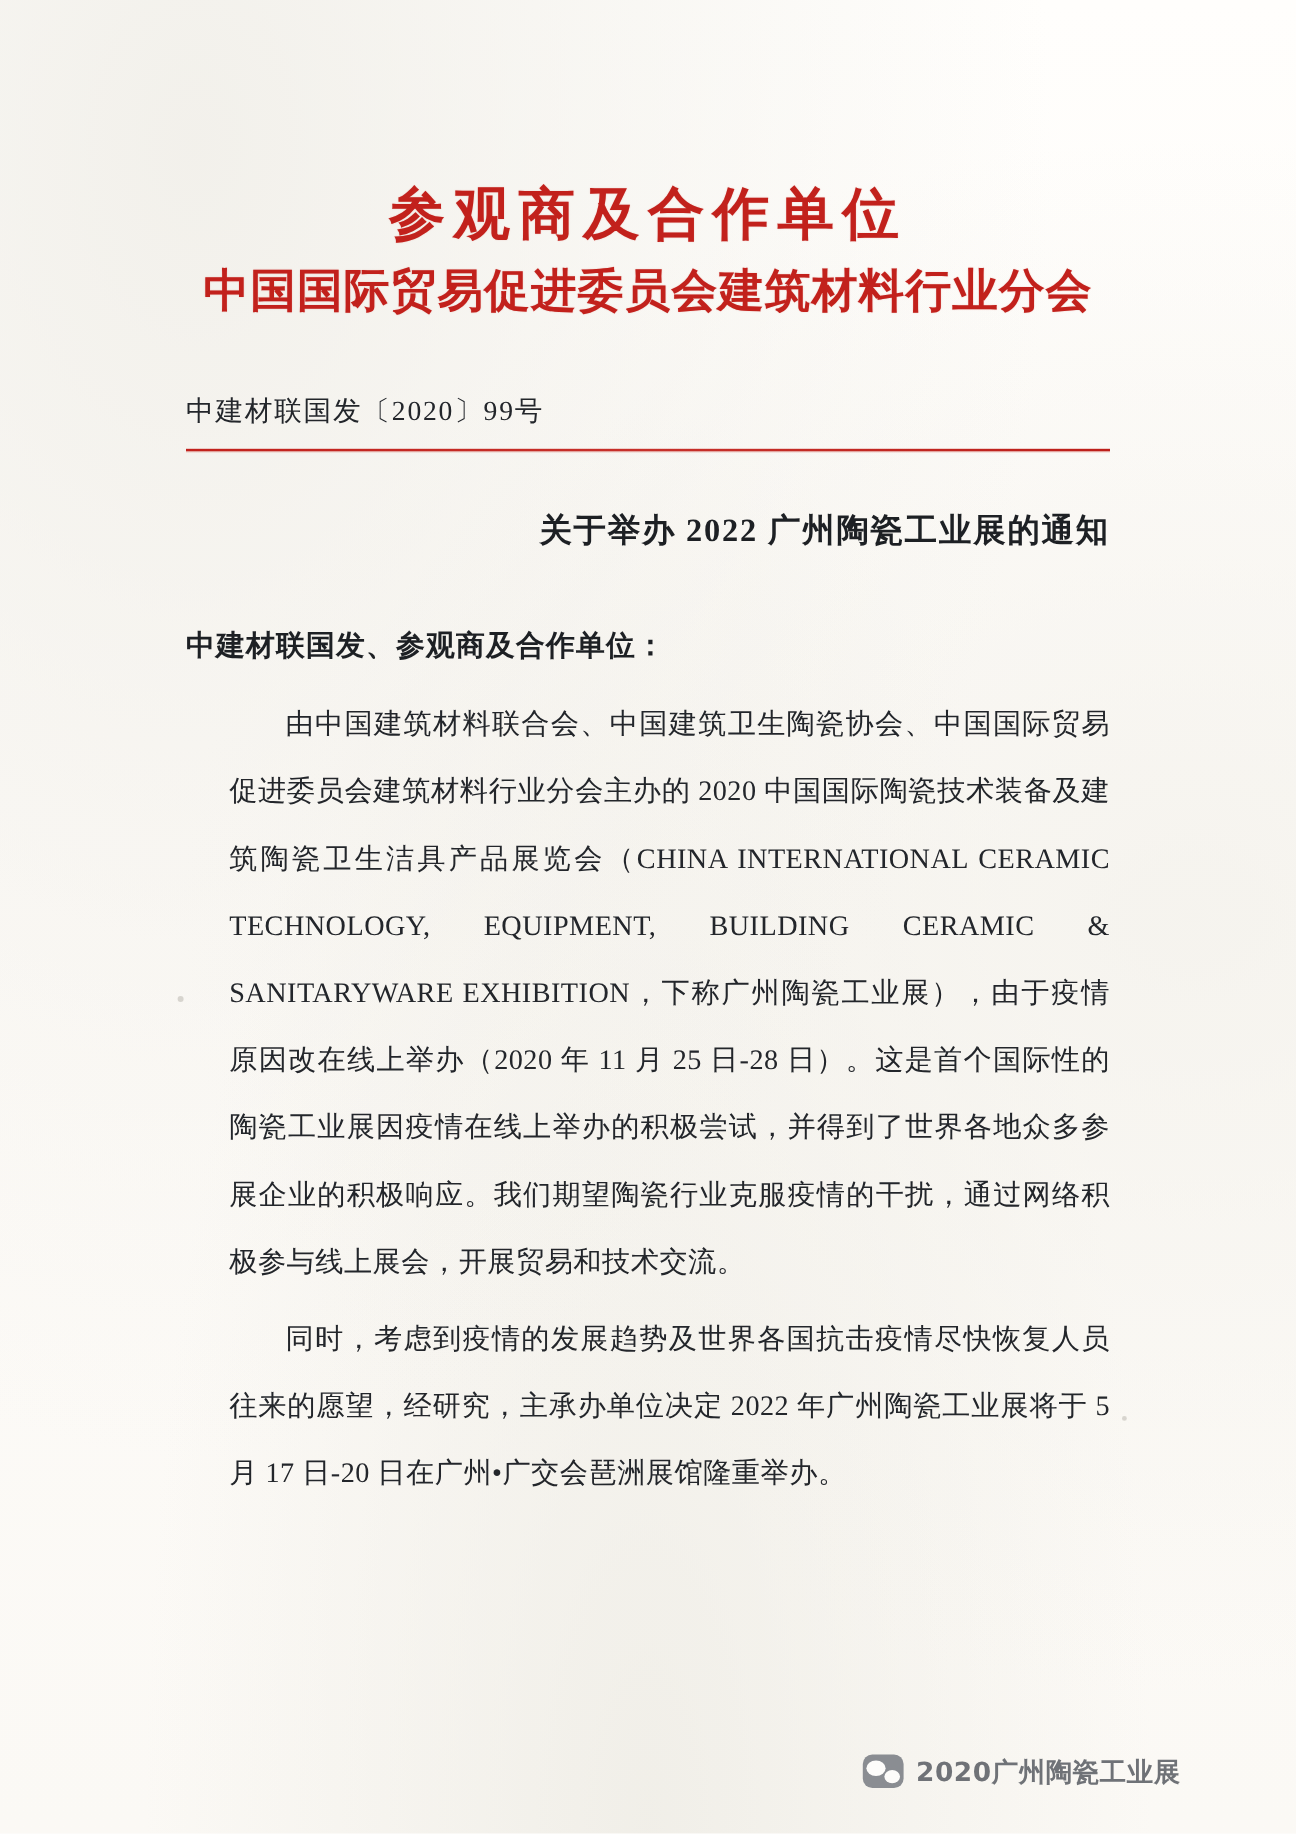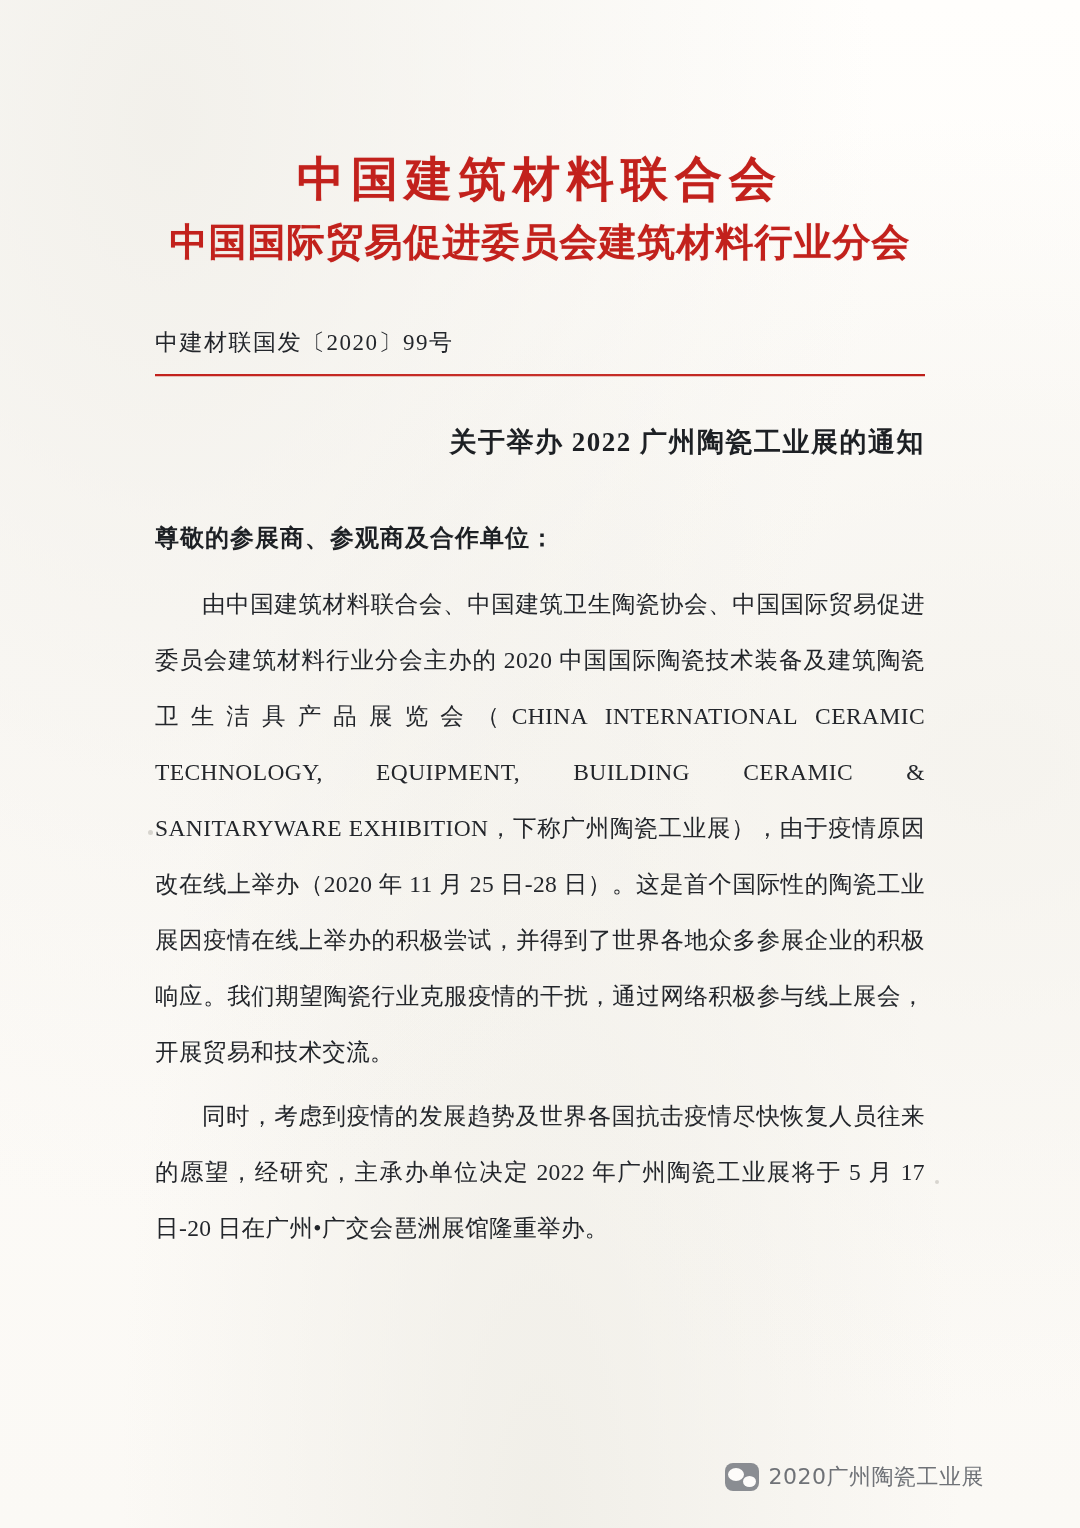--- a/index.html
+++ b/index.html
@@ -89,42 +89,43 @@
     color: #1d2024;
   }
   .body-block {
     margin-top: 22px;
     font-size: 23.5px;
     line-height: 56px;
     color: #23262b;
     text-align: justify;
     text-justify: inter-ideograph;
     letter-spacing: 0.4px;
+    margin-left: 36px;
   }
   .body-block p {
     margin: 0 0 0 0;
     text-indent: 2em;
     text-align: justify;
   }
   .body-block p + p {
     margin-top: 8px;
   }
 
   
   .footer-mark {
     position: absolute;
     right: 96px;
     bottom: 36px;
     display: flex;
-    align-items: center;
     gap: 10px;
     color: #6f7277;
     font-size: 22px;
     letter-spacing: 0.5px;
     font-family: "DejaVu Sans", "Liberation Sans", sans-serif;
+    font-weight: bold;
   }
   .wechat-icon {
     width: 34px;
     height: 28px;
     border-radius: 8px;
     background: #8a8d92;
     position: relative;
     flex: 0 0 auto;
   }
   .wechat-icon::before,
@@ -152,30 +153,30 @@
   }
 </style>
 </head>
 <body>
 
 <div class="paper"></div>
 
 <div class="sheet">
 
   <div class="letterhead">
-    <div class="lh-line lh-1">中国建筑材料联合会</div>
+    <div class="lh-line lh-1">参观商及合作单位</div>
     <div class="lh-line lh-3">中国国际贸易促进委员会建筑材料行业分会</div>
   </div>
 
   <div class="docnum">中建材联国发〔2020〕99号</div>
   <div class="red-rule"></div>
 
   <div class="doc-title">关于举办 2022 广州陶瓷工业展的通知</div>
 
-  <div class="salutation">尊敬的参展商、参观商及合作单位：</div>
+  <div class="salutation">中建材联国发、参观商及合作单位：</div>
 
   <div class="body-block">
     <p>由中国建筑材料联合会、中国建筑卫生陶瓷协会、中国国际贸易促进委员会建筑材料行业分会主办的 2020 中国国际陶瓷技术装备及建筑陶瓷卫生洁具产品展览会（CHINA INTERNATIONAL CERAMIC TECHNOLOGY, EQUIPMENT, BUILDING CERAMIC &amp; SANITARYWARE EXHIBITION，下称广州陶瓷工业展），由于疫情原因改在线上举办（2020 年 11 月 25 日-28 日）。这是首个国际性的陶瓷工业展因疫情在线上举办的积极尝试，并得到了世界各地众多参展企业的积极响应。我们期望陶瓷行业克服疫情的干扰，通过网络积极参与线上展会，开展贸易和技术交流。</p>
     <p>同时，考虑到疫情的发展趋势及世界各国抗击疫情尽快恢复人员往来的愿望，经研究，主承办单位决定 2022 年广州陶瓷工业展将于 5 月 17 日-20 日在广州•广交会琶洲展馆隆重举办。</p>
   </div>
 
 </div>
 
 <div class="footer-mark">
   <span class="wechat-icon"></span>

